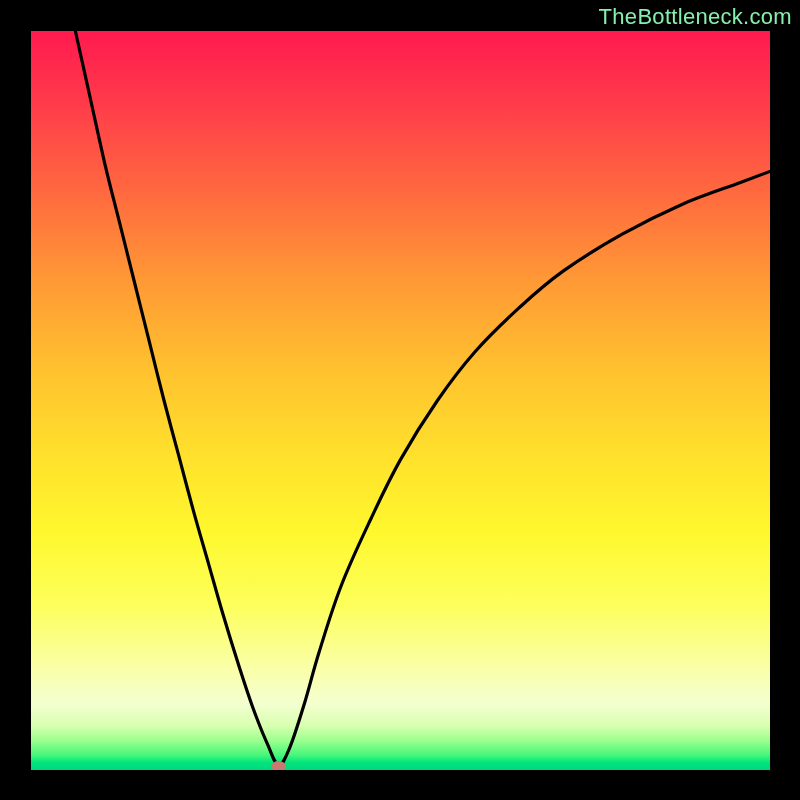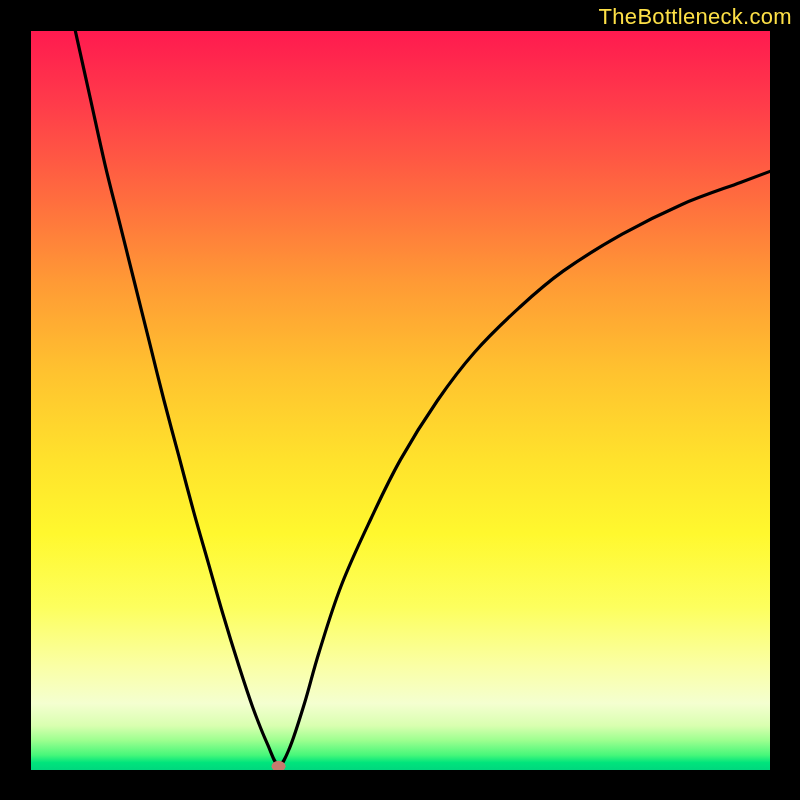--- a/index.html
+++ b/index.html
@@ -38,21 +38,21 @@
       #9cff8f 96%,
       #46f77a 98%,
       #00e47c 99%,
       #00d77e 100%
     );
   }
   .watermark {
     position: absolute;
     top: 4px;
     right: 8px;
-    color: #fde047;
+    color: #86efac;
     font-size: 22px;
     font-weight: 500;
     letter-spacing: 0.3px;
     user-select: none;
   }
   svg.curve {
     position: absolute;
     left: 0;
     top: 0;
     width: 739px;

